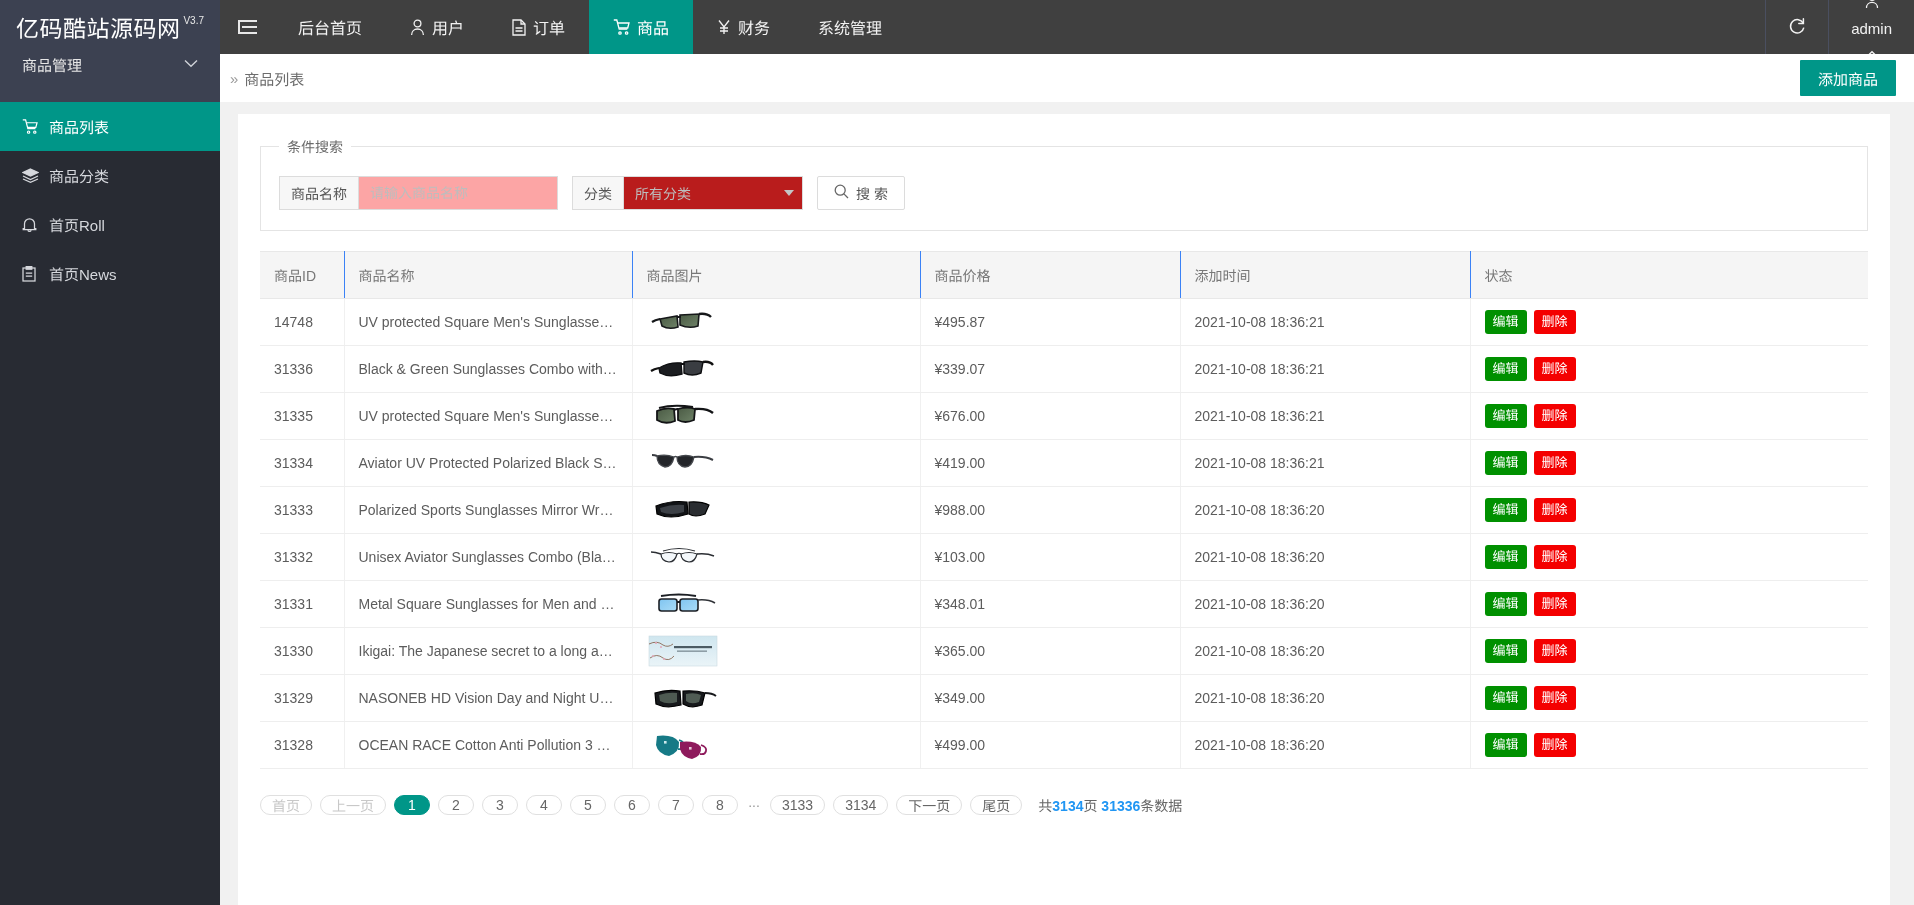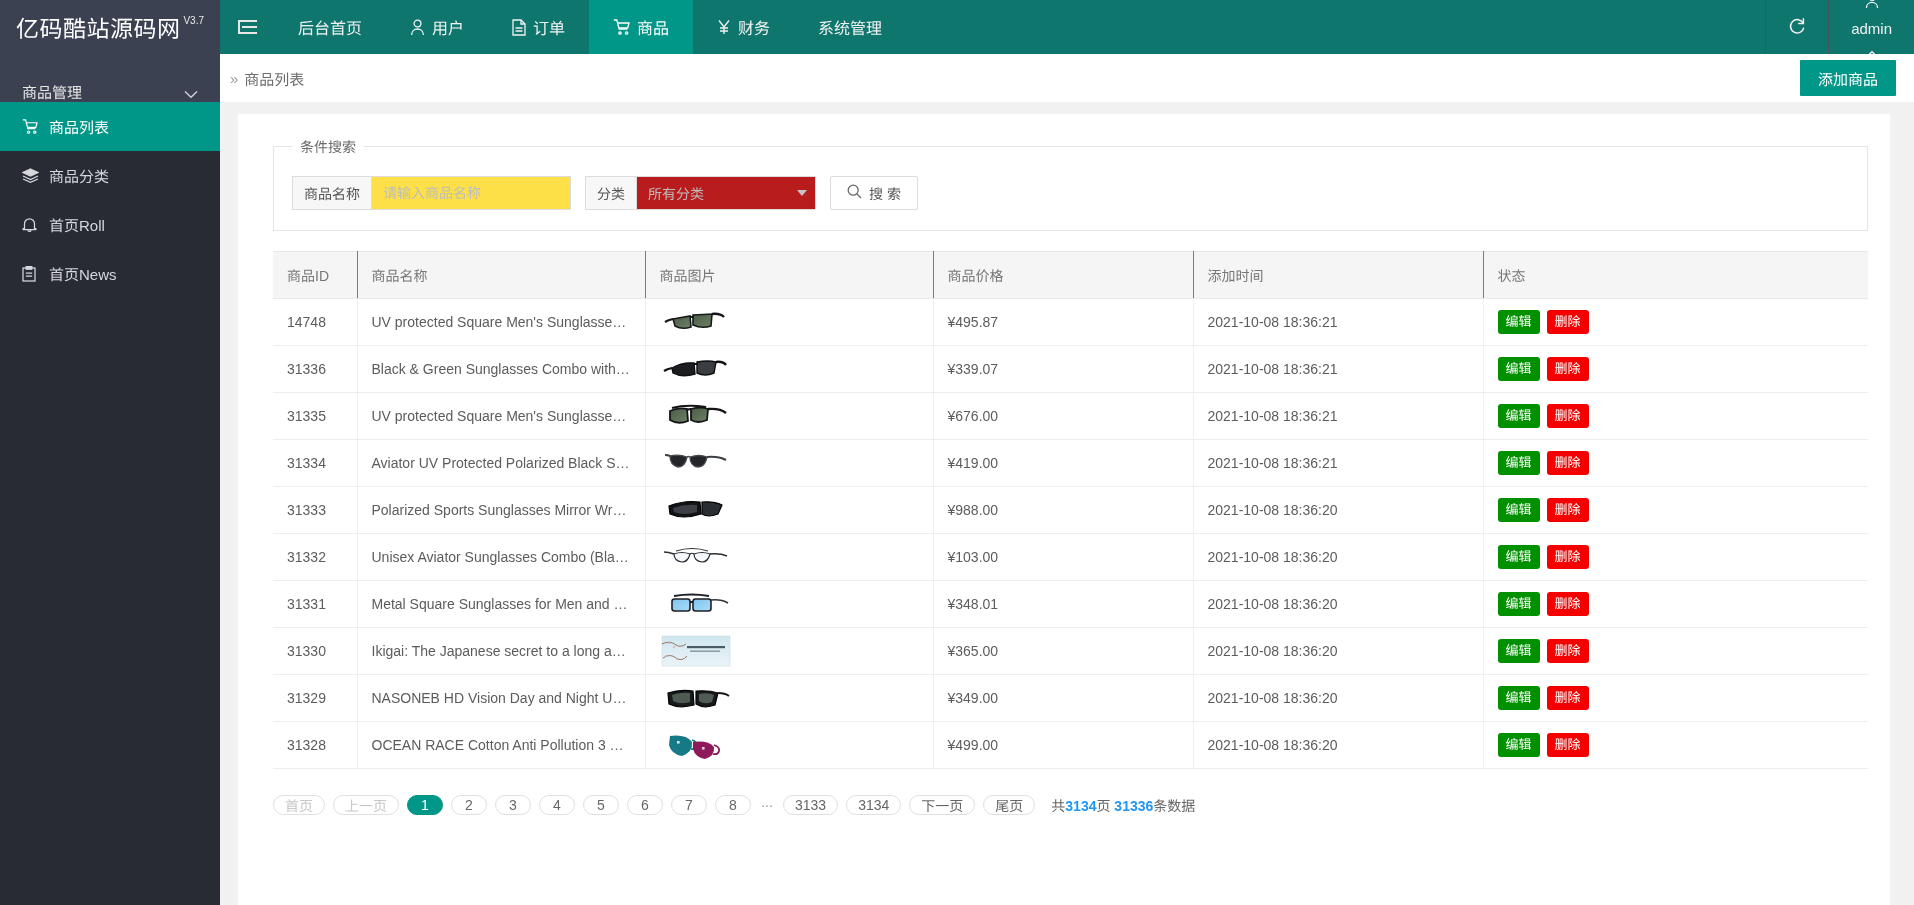--- a/index.html
+++ b/index.html
@@ -8,21 +8,21 @@
     width: 1914px; height: 905px;
     font-family: "Liberation Sans", "DejaVu Sans", sans-serif;
     background: #ffffff;
     overflow: hidden;
   }
   body { display: flex; flex-direction: column; }
 
   
   .topbar {
     height: 54px; flex: 0 0 54px;
-    background: #0f766e;
+    background: #404040;
     display: flex; align-items: stretch;
     color: #ffffff;
   }
   .brand {
     width: 220px; flex: 0 0 220px;
     display: flex; align-items: center; justify-content: center;
     background: #3c4151;
     position: relative;
   }
   .brand-text {
@@ -61,21 +61,21 @@
   .shell { flex: 1 1 auto; display: flex; min-height: 0; }
 
   
   .sidebar {
     width: 220px; flex: 0 0 220px;
     background: #282b33;
     display: flex; flex-direction: column;
   }
   .side-group {
     height: 48px;
-    display: flex; align-items: flex-end; justify-content: space-between;
+    display: flex; align-items: flex-start; justify-content: space-between;
     padding: 0 22px;
     background: #3c4151;
     color: #e6e6e6; font-size: 15px;
     cursor: pointer;
   }
   .side-item {
     height: 49px;
     display: flex; align-items: center; gap: 10px;
     padding: 0 22px;
     color: #d6d8dd; font-size: 15px;
@@ -107,21 +107,21 @@
     background: #009688; color: #fff;
     border: none; border-radius: 1px;
     height: 36px; padding: 0 18px;
     font-size: 15px; cursor: pointer;
     font-family: inherit;
   }
 
   .scrollarea { flex: 1 1 auto; overflow: hidden; padding: 12px 24px 0 18px; }
   .panel {
     background: #ffffff;
-    padding: 22px 22px 26px 35px;
+    padding: 22px 22px 26px 22px;
     min-height: 100%;
   }
 
   
   fieldset.search {
     border: 1px solid #e4e4e4;
     padding: 14px 18px 20px 18px;
     margin-bottom: 20px;
   }
   fieldset.search legend {
@@ -130,21 +130,21 @@
   .searchrow { display: flex; align-items: center; gap: 14px; padding-top: 6px; }
   .fgroup { display: flex; align-items: stretch; height: 34px; }
   .fgroup .addon {
     background: #f7f7f7; border: 1px solid #dcdcdc; border-right: none;
     display: flex; align-items: center; padding: 0 11px;
     font-size: 14px; color: #555; white-space: nowrap;
   }
   .fgroup input {
     border: 1px solid #dcdcdc; outline: none;
     padding: 0 11px; font-size: 14px; color: #444;
-    font-family: inherit; background: #fde047;
+    font-family: inherit; background: #fca5a5;
   }
   .fgroup input::placeholder { color: #bdbdbd; }
   .selectwrap { position: relative; display: flex; }
   .fakeselect {
     border: 1px solid #dcdcdc; background: #b91c1c;
     width: 180px; display: flex; align-items: center;
     padding: 0 11px; font-size: 14px; color: #bdbdbd;
     cursor: pointer;
   }
   .caret {

